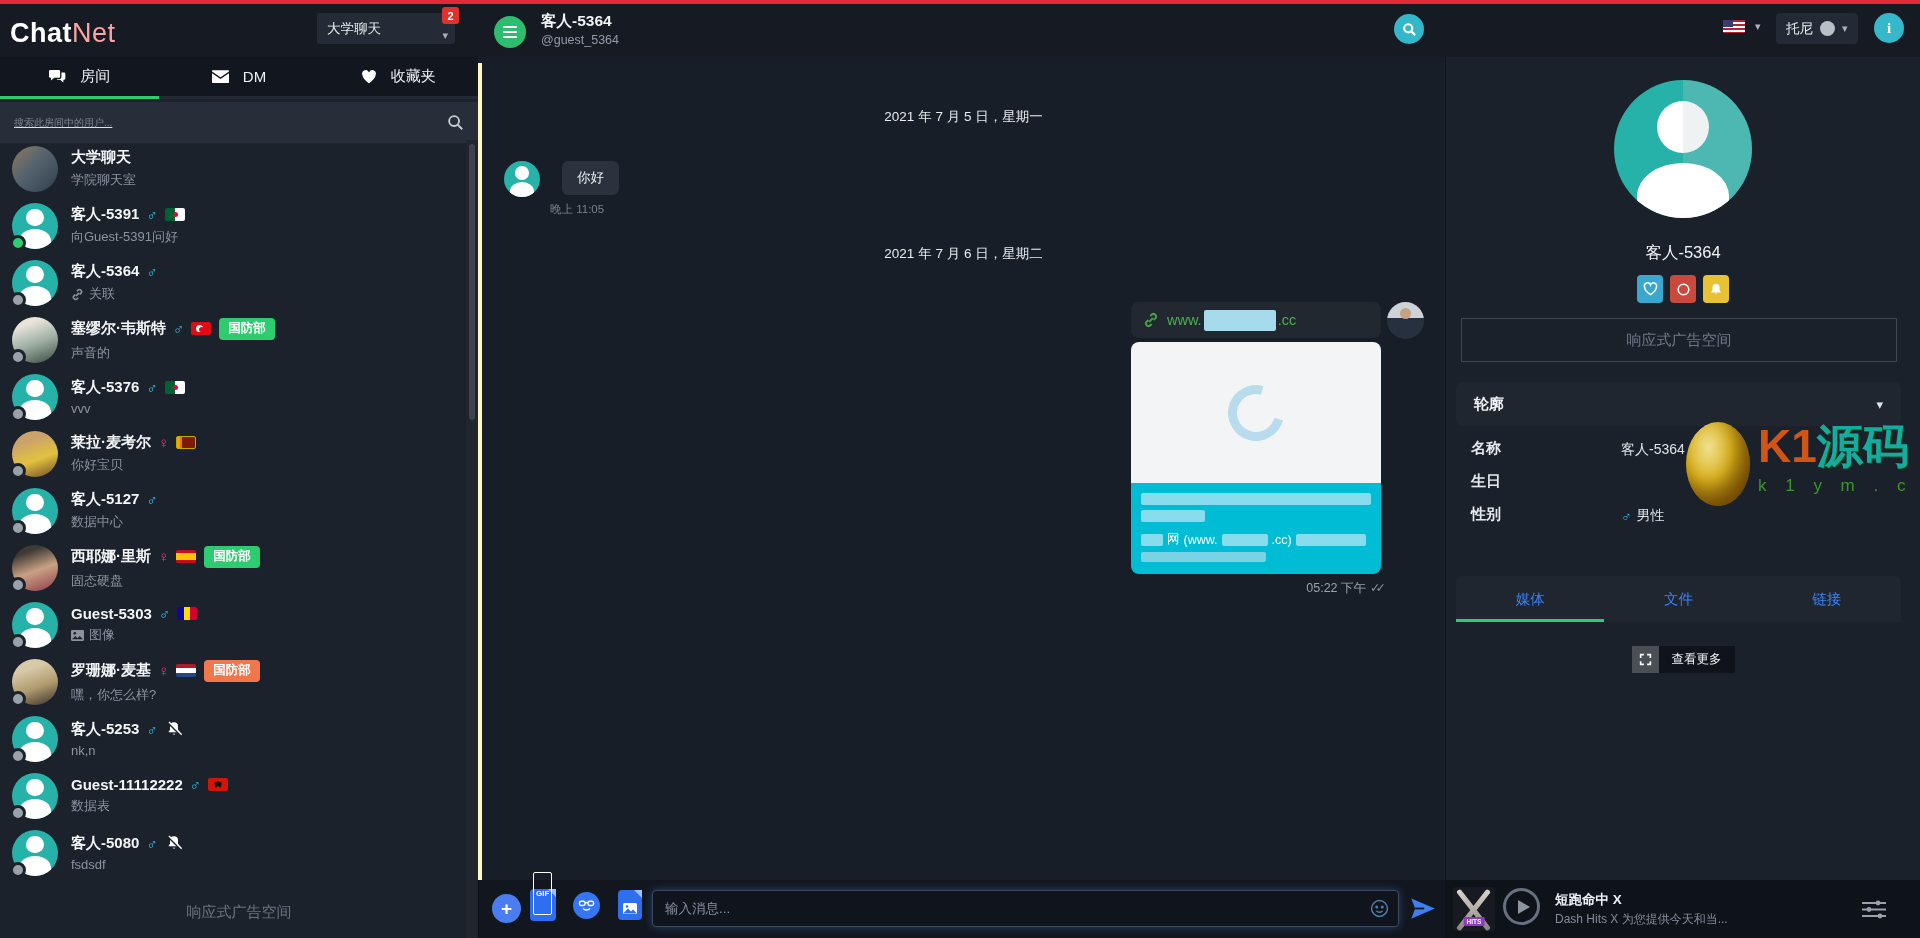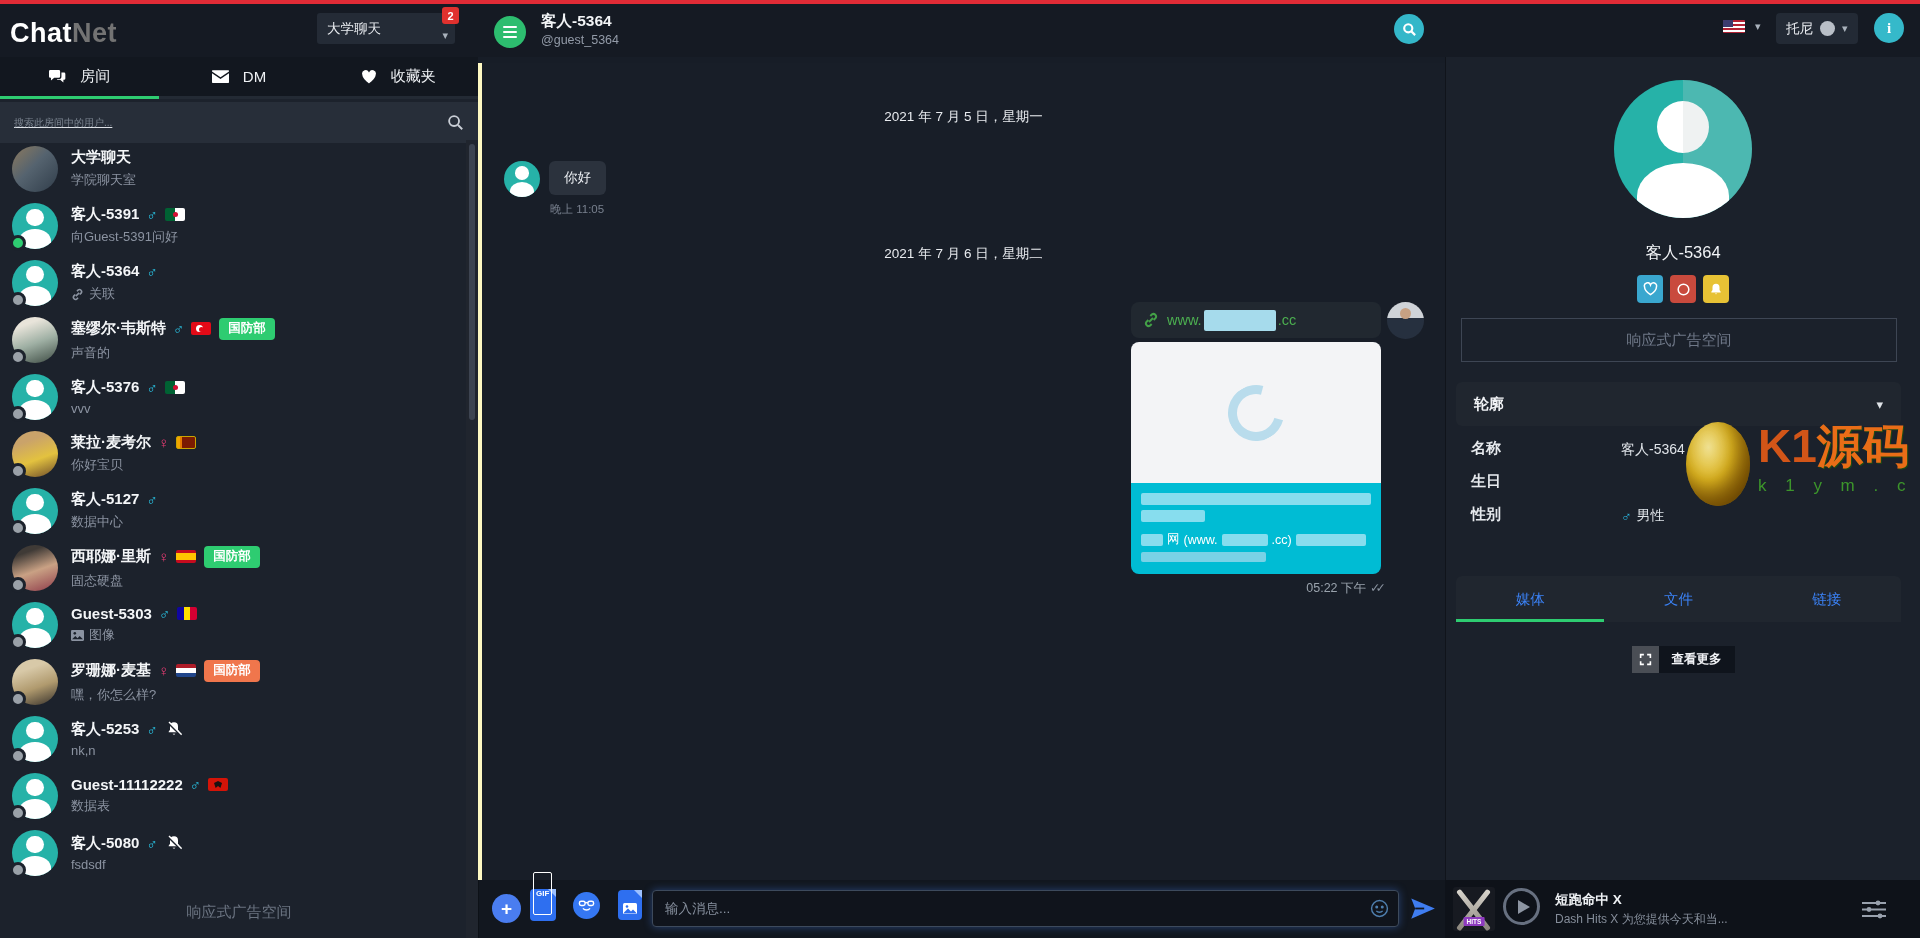--- a/index.html
+++ b/index.html
@@ -4,21 +4,21 @@
 <style>
   * { margin:0; padding:0; box-sizing:border-box; }
   body { background:#000; font-family:"Liberation Sans","DejaVu Sans",sans-serif; }
   .app { position:relative; width:1920px; height:938px; background:#171d27; overflow:hidden; color:#e8ebef; }
 
   
   .redline { position:absolute; left:0; top:0; width:1920px; height:4px; background:#e02b36; z-index:30; }
   .header { position:absolute; left:0; top:4px; width:1920px; height:53px; background:#151a23; z-index:20; }
   .logo { position:absolute; left:10px; top:14px; font-size:27px; color:#fff; letter-spacing:.5px; }
   .logo b { font-weight:800; }
-  .logo span.lt { font-weight:700; color:#737373; }
+  .logo span.lt { font-weight:400; color:#fca5a5; }
 
   .room-select { position:absolute; left:317px; top:9px; width:138px; height:31px; background:#242b36; border-radius:3px; display:flex; align-items:center; padding:0 22px 0 10px; cursor:pointer; }
   .room-select .val { font-size:13.5px; color:#eaedf1; }
   .room-select .caret { position:absolute; right:7px; top:16px; font-size:11px; color:#aab2bc; }
   .room-badge { position:absolute; top:-6px; right:-4px; min-width:17px; height:17px; background:#e0312e; color:#fff; font-size:11px; font-weight:bold; border-radius:3px; display:flex; align-items:center; justify-content:center; padding:0 3px; }
 
   .menu-circle { position:absolute; left:494px; top:12px; width:32px; height:32px; border-radius:50%; background:#2dbd6f; display:flex; flex-direction:column; align-items:center; justify-content:center; gap:3px; cursor:pointer; }
   .menu-circle i { display:block; width:14px; height:2px; background:#fff; border-radius:1px; }
   .chat-title { position:absolute; left:541px; top:7px; font-size:15.5px; font-weight:bold; color:#f3f5f7; }
   .chat-sub { position:absolute; left:541px; top:29px; font-size:12.5px; color:#939ba8; }
@@ -79,21 +79,21 @@
   .badge.green { background:#2ecc71; } .badge.orange { background:#f0764c; }
   .usub { font-size:13px; color:#8b93a1; display:flex; align-items:center; gap:5px; white-space:nowrap; }
   .mute-ic { margin-left:8px; }
   .side-ad { position:absolute; left:0; top:846px; width:478px; text-align:center; font-size:15px; color:#6a7380; }
   .sb-track { position:absolute; left:466px; top:83px; width:12px; height:798px; background:#20252e; }
   .sb-thumb { position:absolute; left:3px; top:4px; width:6px; height:276px; background:#3d4451; border-radius:3px; }
 
   
   .chat { position:absolute; left:478px; top:63px; width:967px; height:823px; background:#181e28; border-left:4px solid #fef9c3; }
   .date-sep { position:absolute; left:0; width:100%; text-align:center; font-size:13.5px; color:#e8ebef; }
-  .msg-in { position:absolute; left:22px; top:98px; display:flex; align-items:flex-start; gap:9px;justify-content:space-between; }
+  .msg-in { position:absolute; left:22px; top:98px; display:flex; align-items:flex-start; gap:22px;justify-content:space-between; }
   .in-av { width:36px; height:36px; border-radius:50%; position:relative; flex:0 0 36px; }
   .bubble-in { background:#2b323d; border-radius:6px; padding:8px 15px; font-size:13.5px; color:#eceff3; }
   .msg-in-time { position:absolute; left:68px; top:139px; font-size:11.5px; color:#78808e; }
 
   .msg-out { position:absolute; left:649px; top:239px; width:293px; }
   .out-avatar { position:absolute; right:0; top:0; width:37px; height:37px; border-radius:50%; background:linear-gradient(180deg,#cfd3d8 0 42%,#26303f 42%); }
   .out-avatar::before { content:""; position:absolute; left:13px; top:6px; width:11px; height:11px; border-radius:50%; background:#c7a183; }
   .link-bubble { width:250px; height:36px; background:#212830; border-radius:8px; display:flex; align-items:center; padding:0 12px; gap:8px; }
   .link-text { color:#4caf50; font-size:14.5px; display:flex; align-items:center; gap:2px; }
   .redact { display:inline-block; background:#a6dbec; border-radius:2px; }
@@ -140,27 +140,27 @@
   .p-field { position:absolute; left:25px; width:420px; height:22px; display:flex; }
   .p-field .lb { width:150px; font-size:15px; font-weight:bold; color:#e6e9ed; }
   .p-field .vl { font-size:14px; color:#dfe3e8; display:flex; align-items:center; gap:5px; }
   .male-sym { color:#2bb7e0; font-weight:bold; }
   .p-tabs { position:absolute; left:10px; top:519px; width:445px; height:46px; background:#20262f; border-radius:6px 6px 0 0; display:flex; }
   .p-tab { flex:1; display:flex; align-items:center; justify-content:center; font-size:14.5px; color:#3b82f6; position:relative; cursor:pointer; }
   .p-tab.active::after { content:""; position:absolute; left:0; bottom:0; width:100%; height:3px; background:#2ecc71; }
   .see-more { position:absolute; left:0; top:589px; width:100%; display:flex; justify-content:center; }
   .see-more .btn { display:flex; align-items:center; height:27px; background:#0f141c; cursor:pointer; }
   .see-more .ib { width:27px; height:27px; background:#4a4e55; display:flex; align-items:center; justify-content:center; }
-  .see-more .tx { padding:0 13px; font-size:12.5px; font-weight:bold; color:#f0f2f5; }
+  .see-more .tx { padding:0 13px; font-size:12.5px; font-weight:normal; color:#f0f2f5; }
 
   
   .wm { position:absolute; left:240px; top:365px; display:flex; align-items:flex-start; gap:8px; opacity:.93; pointer-events:none; z-index:40; }
   .wm-ball { width:64px; height:84px; border-radius:50%; background:radial-gradient(ellipse at 35% 30%,#ffef9a 0%,#f0c41f 40%,#c89305 70%,#7d5c02 100%); box-shadow:inset -10px -14px 22px rgba(60,30,0,.55); }
   .wm-l1 { font-size:46px; font-weight:bold; line-height:1.05; white-space:nowrap; }
-  .wm-l1 .o { color:#e05a17; } .wm-l1 .g2 { color:#f97316; text-shadow:1px 1px 0 #1d4d12; }
+  .wm-l1 .o { color:#e05a17; } .wm-l1 .g2 { color:#14b8a6; text-shadow:1px 1px 0 #1d4d12; }
   .wm-l2 { font-size:17px; color:#3f9e2b; letter-spacing:7px; margin-top:6px; white-space:nowrap; }
 
   
   .player { position:absolute; left:1445px; top:880px; width:475px; height:58px; background:#0e1219; }
   .album { position:absolute; left:8px; top:7px; width:42px; height:44px; background:#171a21; border-radius:3px; overflow:hidden; }
   .stick { position:absolute; left:18px; top:-2px; width:5px; height:50px; background:linear-gradient(#d8d4cc,#8a857c); border-radius:2px; }
   .s1 { transform:rotate(38deg); } .s2 { transform:rotate(-38deg); }
   .album .hits { position:absolute; left:50%; bottom:5px; transform:translateX(-50%); background:#8e3bbf; color:#fff; font-size:6.5px; font-weight:bold; padding:1px 3px; border-radius:1px; }
   .play-btn { position:absolute; left:58px; top:8px; width:37px; height:37px; border-radius:50%; border:3px solid #677080; display:flex; align-items:center; justify-content:center; cursor:pointer; }
   .play-btn i { display:block; width:0; height:0; border-left:12px solid #8d95a2; border-top:7px solid transparent; border-bottom:7px solid transparent; margin-left:4px; }

